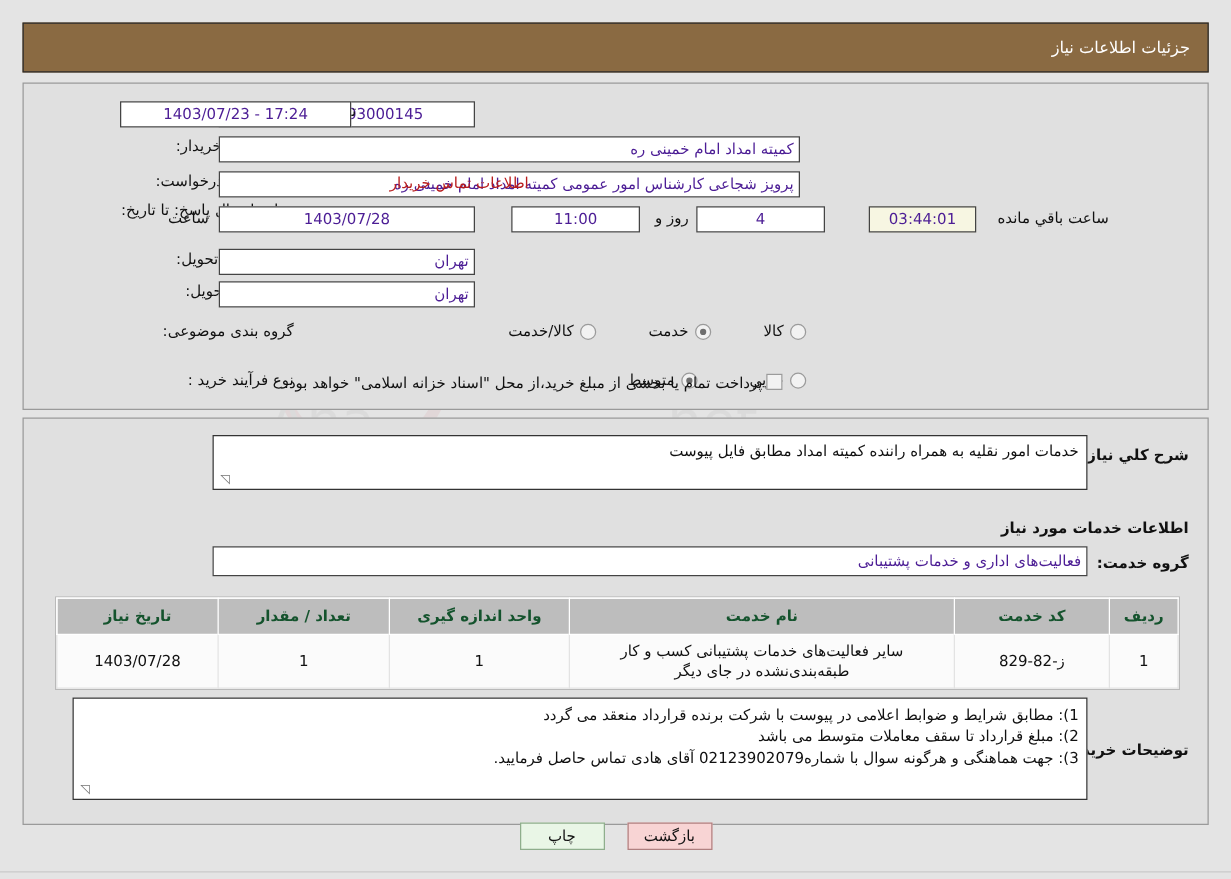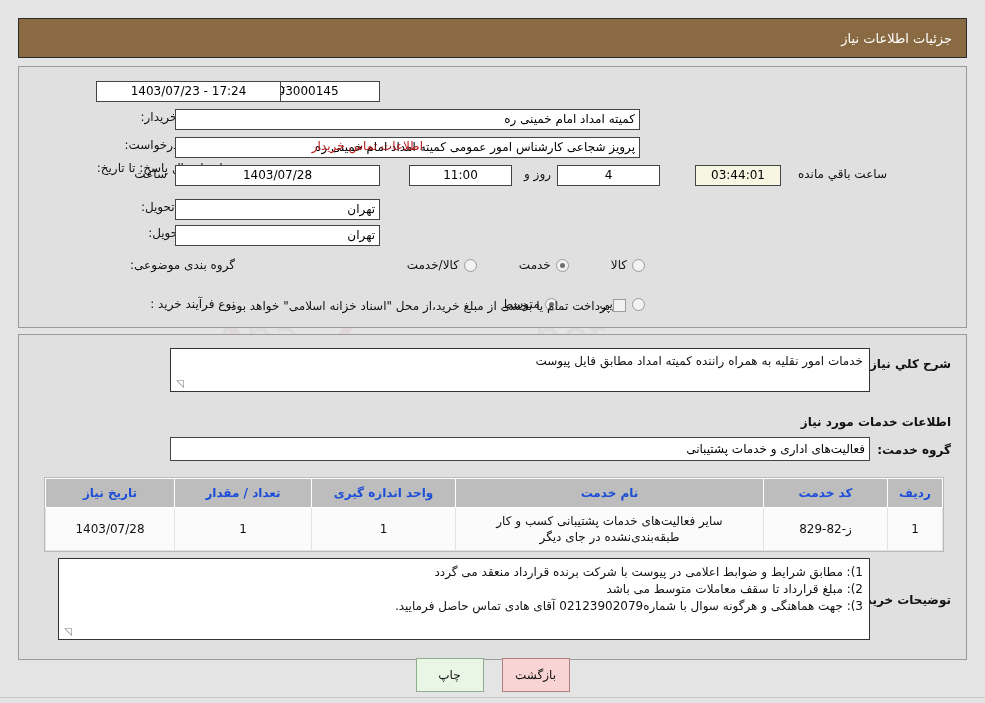--- a/index.html
+++ b/index.html
@@ -76,21 +76,21 @@
     text-align: left;
     direction: rtl;
   }
   .fbox {
     background: #ffffff;
     border: 1px solid #444;
     box-sizing: border-box;
     height: 21px;
     line-height: 19px;
     font-size: 12px;
-    color: #000000;
+    color: #4c1d95;
     padding: 0 4px;
     overflow: hidden;
     text-overflow: clip;
     white-space: nowrap;
   }
   .fbox.center { text-align: center; }
   .fbox.rightish { text-align: right; }
   .fbox.cream { background: #f7f6e2; }
 
   .plain {
@@ -177,21 +177,21 @@
     background: #fff;
   }
   table.grid {
     border-collapse: collapse;
     width: 100%;
     font-size: 12px;
   }
   table.grid th {
     background: #bdbdbd;
     border: 1px solid #ffffff;
-    color: #1d4ed8;
+    color: #14532d;
     font-weight: bold;
     font-size: 12px;
     height: 24px;
     padding: 2px 4px;
     text-align: center;
   }
   table.grid td {
     background: #fbfbfb;
     border: 1px solid #e3e3e3;
     color: #111;
@@ -209,21 +209,21 @@
     left: 0; top: 658px;
     width: 985px;
     display: flex;
     justify-content: center;
     gap: 18px;
     z-index: 5;
   }
   .btn {
     border: 1px solid #7a7a7a;
     font-size: 12px;
-    height: 34px;
+    height: 22px;
     line-height: 20px;
     min-width: 68px;
     text-align: center;
     padding: 0 12px;
     cursor: pointer;
     box-sizing: border-box;
     color: #111;
   }
   .btn-back  { background: #f8d4d4; border-color: #b08080; }
   .btn-print { background: #e9f6e6; border-color: #8fae8c; }

